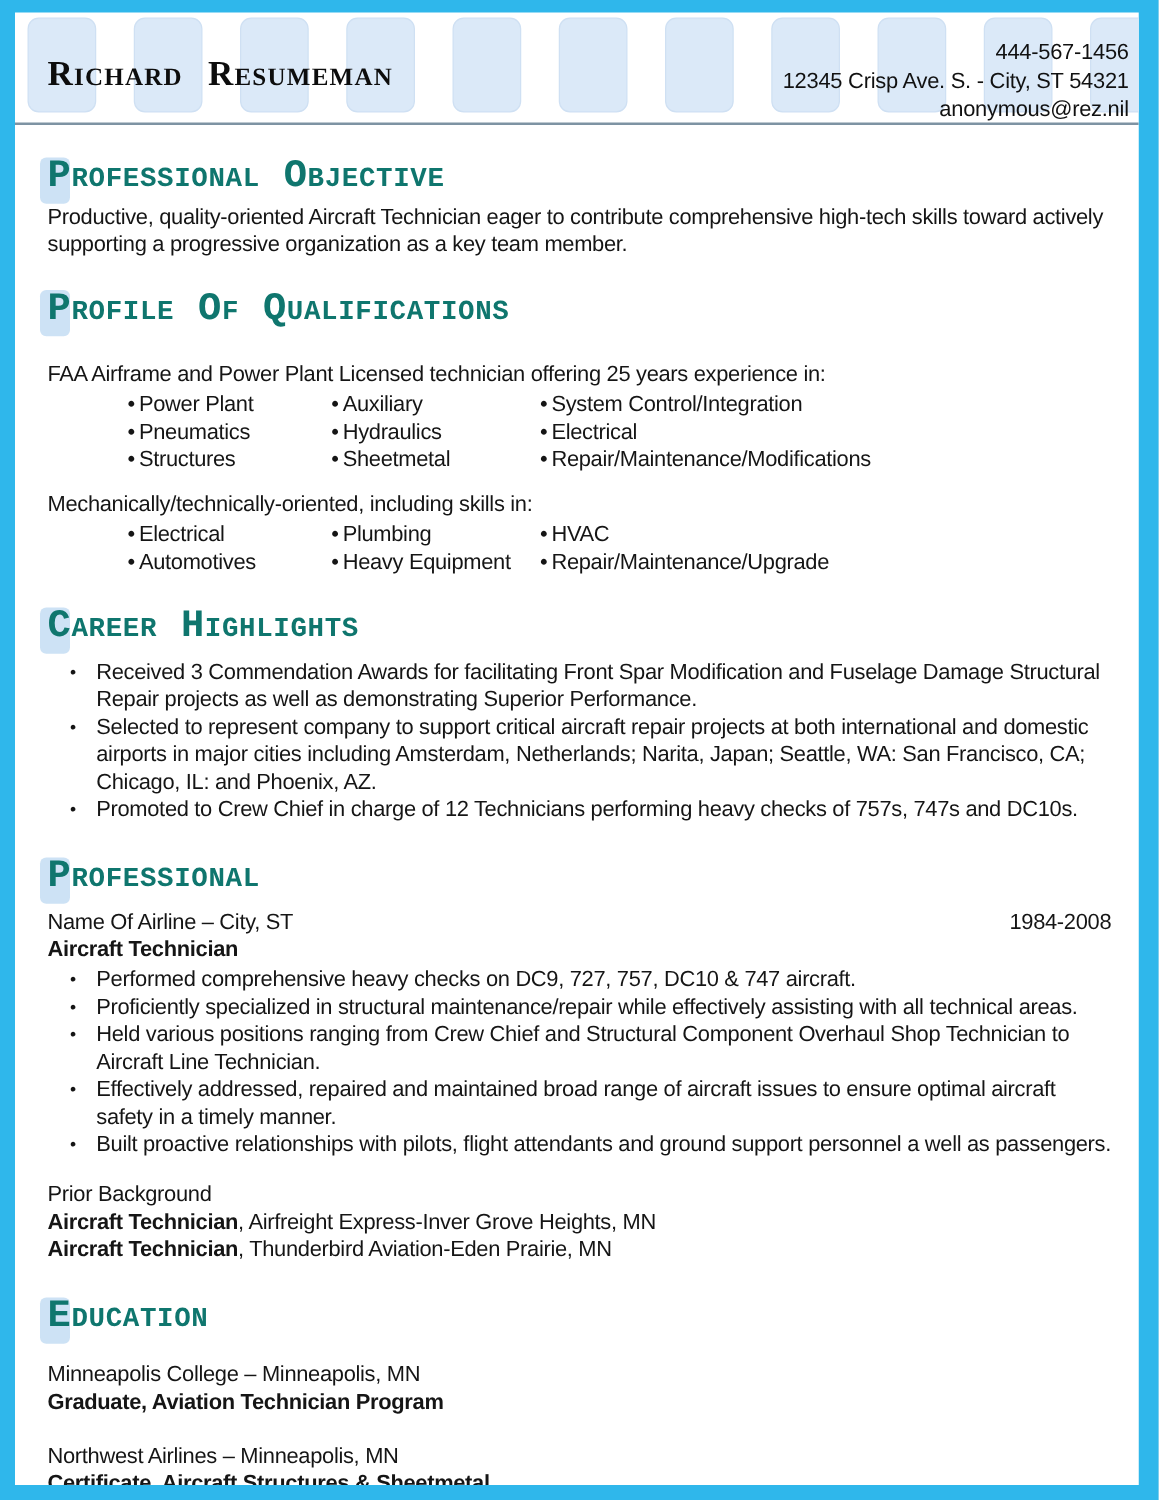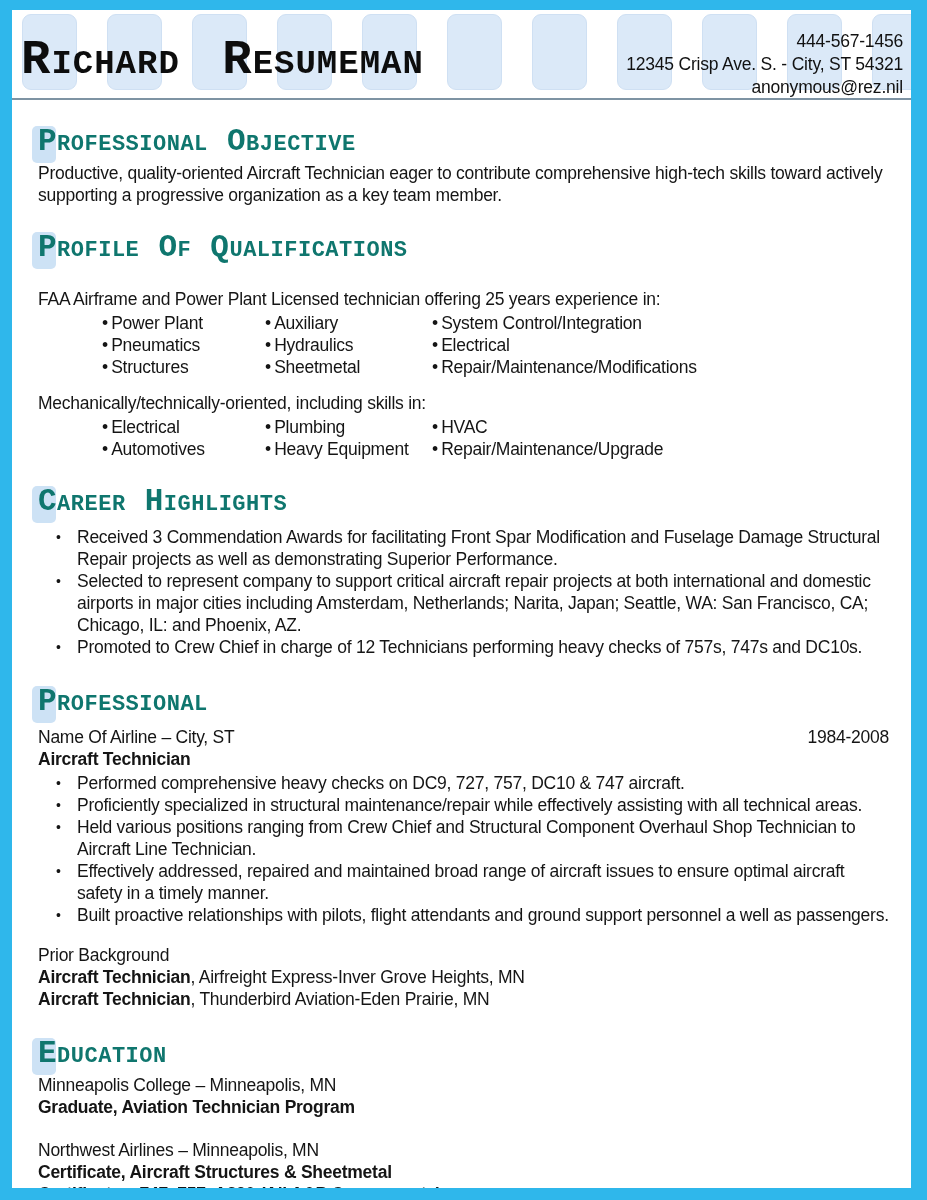--- a/index.html
+++ b/index.html
@@ -16,23 +16,23 @@
   }
   
   .header { position:relative; height:88px; overflow:hidden; }
   .stripes { position:absolute; top:4px; left:10px; display:flex; gap:30px; z-index:0; }
   .stripe {
     flex:none; width:55px; height:76px;
     background:#dbe9f8; border:1px solid #cfe0f3; border-radius:9px;
     box-sizing:border-box;
   }
   .name {
-    position:absolute; left:9px; top:26px; z-index:2;
-    font-family:Liberation Mono, monospace; font-weight:bold;
-    font-variant:small-caps; font-size:49px; line-height:48px;
+    position:absolute; left:26px; top:26px; z-index:2;
+    font-family:Liberation Serif, serif; font-weight:bold;
+    font-variant:small-caps; font-size:28px; line-height:48px;
     letter-spacing:1px; word-spacing:12px; color:#0d0d0d;
     white-space:nowrap;
   }
   .contact {
     position:absolute; right:8px; top:20px; z-index:2;
     text-align:right; font-size:17.5px; line-height:23px;
     letter-spacing:-0.2px; color:#111;margin-left:21px;
   }
   .rule { height:2px; background:#7e93a3; }
   
@@ -58,21 +58,21 @@
   .skill-cell::before { content:"\2022\2009"; }
   .bullets { list-style:none; margin:10px 0 0; padding:0; }
   .bullets li { position:relative; padding-left:39px; }
   .bullets li::before {
     content:"\2022"; position:absolute; left:18px; top:0;
     font-size:14px; line-height:22px;
   }
   .job-head { display:flex; justify-content:space-between; margin-top:10px; }
   .bold { font-weight:bold; }
   .prior { margin-top:18px; }
-  .edu-block { margin-top:6px; }
+  .edu-block { margin-top:20px; }
   .edu-block + .edu-block { margin-top:21px; }
   .edu-line:empty { display:none; }
 </style>
 </head>
 <body>
 
 <div class="page">
   <div class="sheet">
 
     <div class="header">

